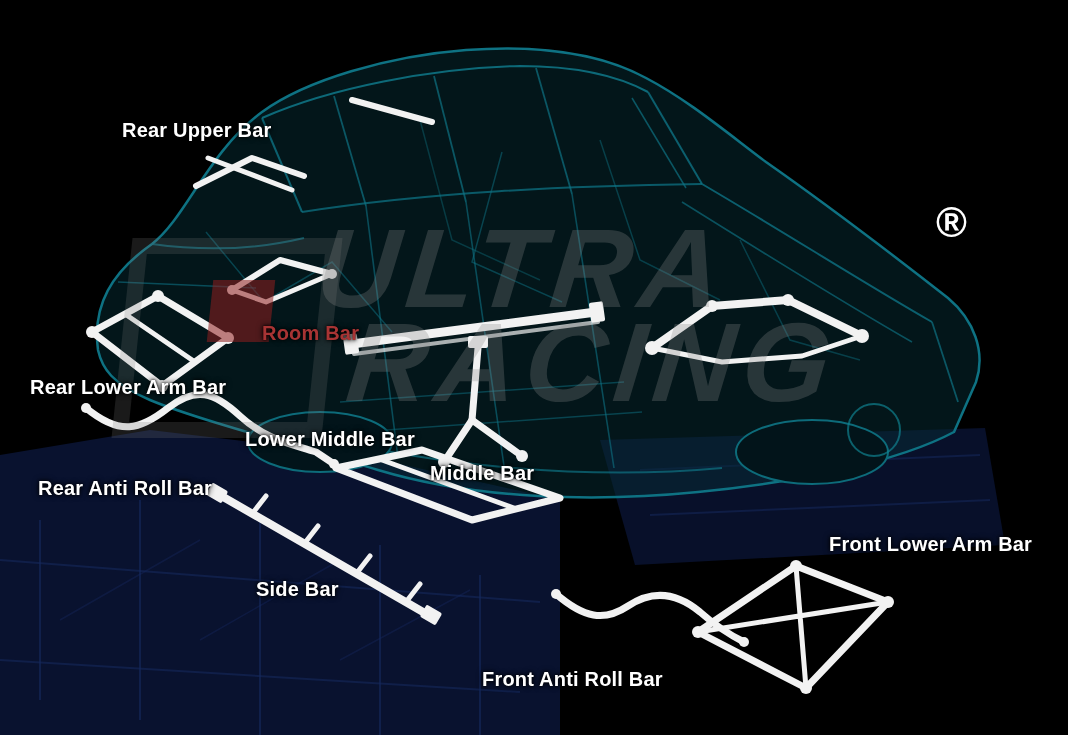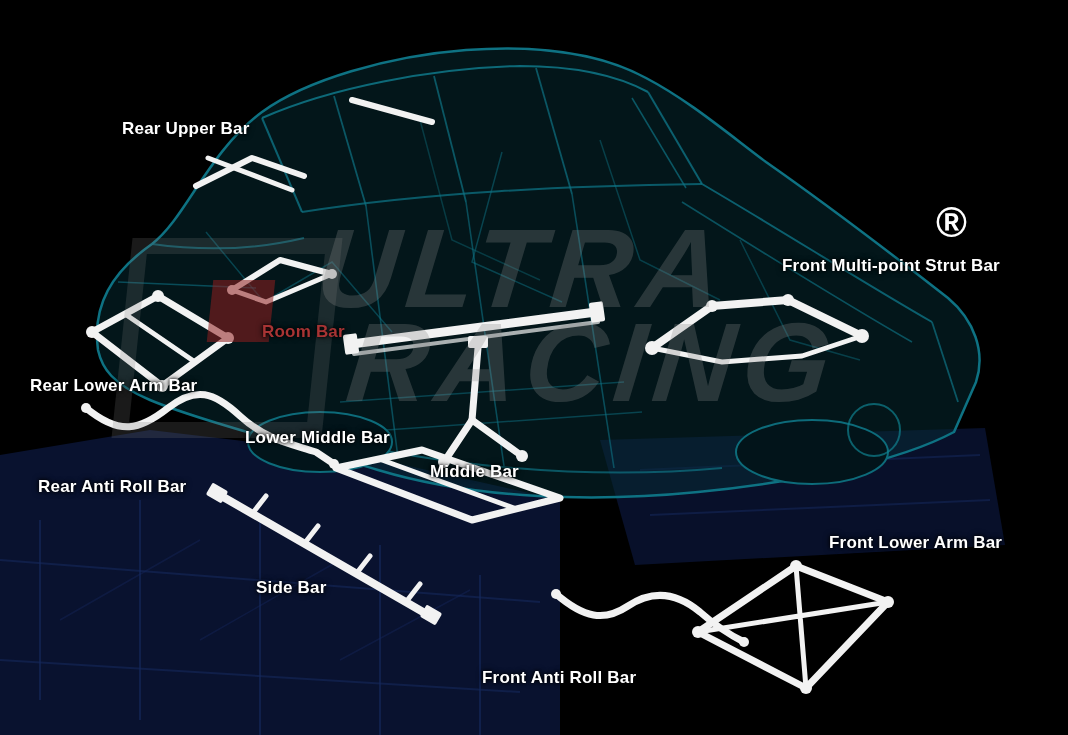--- a/index.html
+++ b/index.html
@@ -16,21 +16,21 @@
   .car-body{fill:rgba(6,44,52,0.5);stroke:var(--chassis-teal,#0e7283);stroke-width:2.5;}
   .bar{stroke:var(--bar-white,#f2f2f2);fill:none;stroke-linecap:round;stroke-linejoin:round;}
   .bar-dot{fill:var(--bar-white,#f2f2f2);}
   .navy{fill:var(--platform-navy,#0a1434);}
   .navy-line{stroke:#16295f;fill:none;}
   
   .label{
     position:absolute;
     color:var(--label-text,#fff);
     font-weight:bold;
-    font-size:17px;
+    font-size:20px;
     letter-spacing:.2px;
     white-space:nowrap;
     text-shadow:0 0 3px #000,0 0 6px #000;
   }
   .label--room{color:var(--room-bar-label,#a83434);}
   .registered{
     position:absolute;
     left:936px;top:202px;
     color:#fff;
     font-size:42px;
@@ -208,21 +208,20 @@
   </svg>
 
   <div class="wm-logo"></div>
   <div class="wm-logo-red"></div>
   <div class="wm-text wm-ultra">ULTRA</div>
   <div class="wm-text wm-racing">RACING</div>
 
   <div class="registered">®</div>
 
   <div class="label" style="left:122px;top:119px">Rear Upper Bar</div>
-  <div class="label" style="left:782px;top:256px">Front Multi-point Strut Bar</div>
   <div class="label label--room" style="left:262px;top:322px">Room Bar</div>
   <div class="label" style="left:30px;top:376px">Rear Lower Arm Bar</div>
   <div class="label" style="left:245px;top:428px">Lower Middle Bar</div>
   <div class="label" style="left:38px;top:477px">Rear Anti Roll Bar</div>
   <div class="label" style="left:430px;top:462px">Middle Bar</div>
   <div class="label" style="left:829px;top:533px">Front Lower Arm Bar</div>
   <div class="label" style="left:256px;top:578px">Side Bar</div>
   <div class="label" style="left:482px;top:668px">Front Anti Roll Bar</div>
 
 </div>

